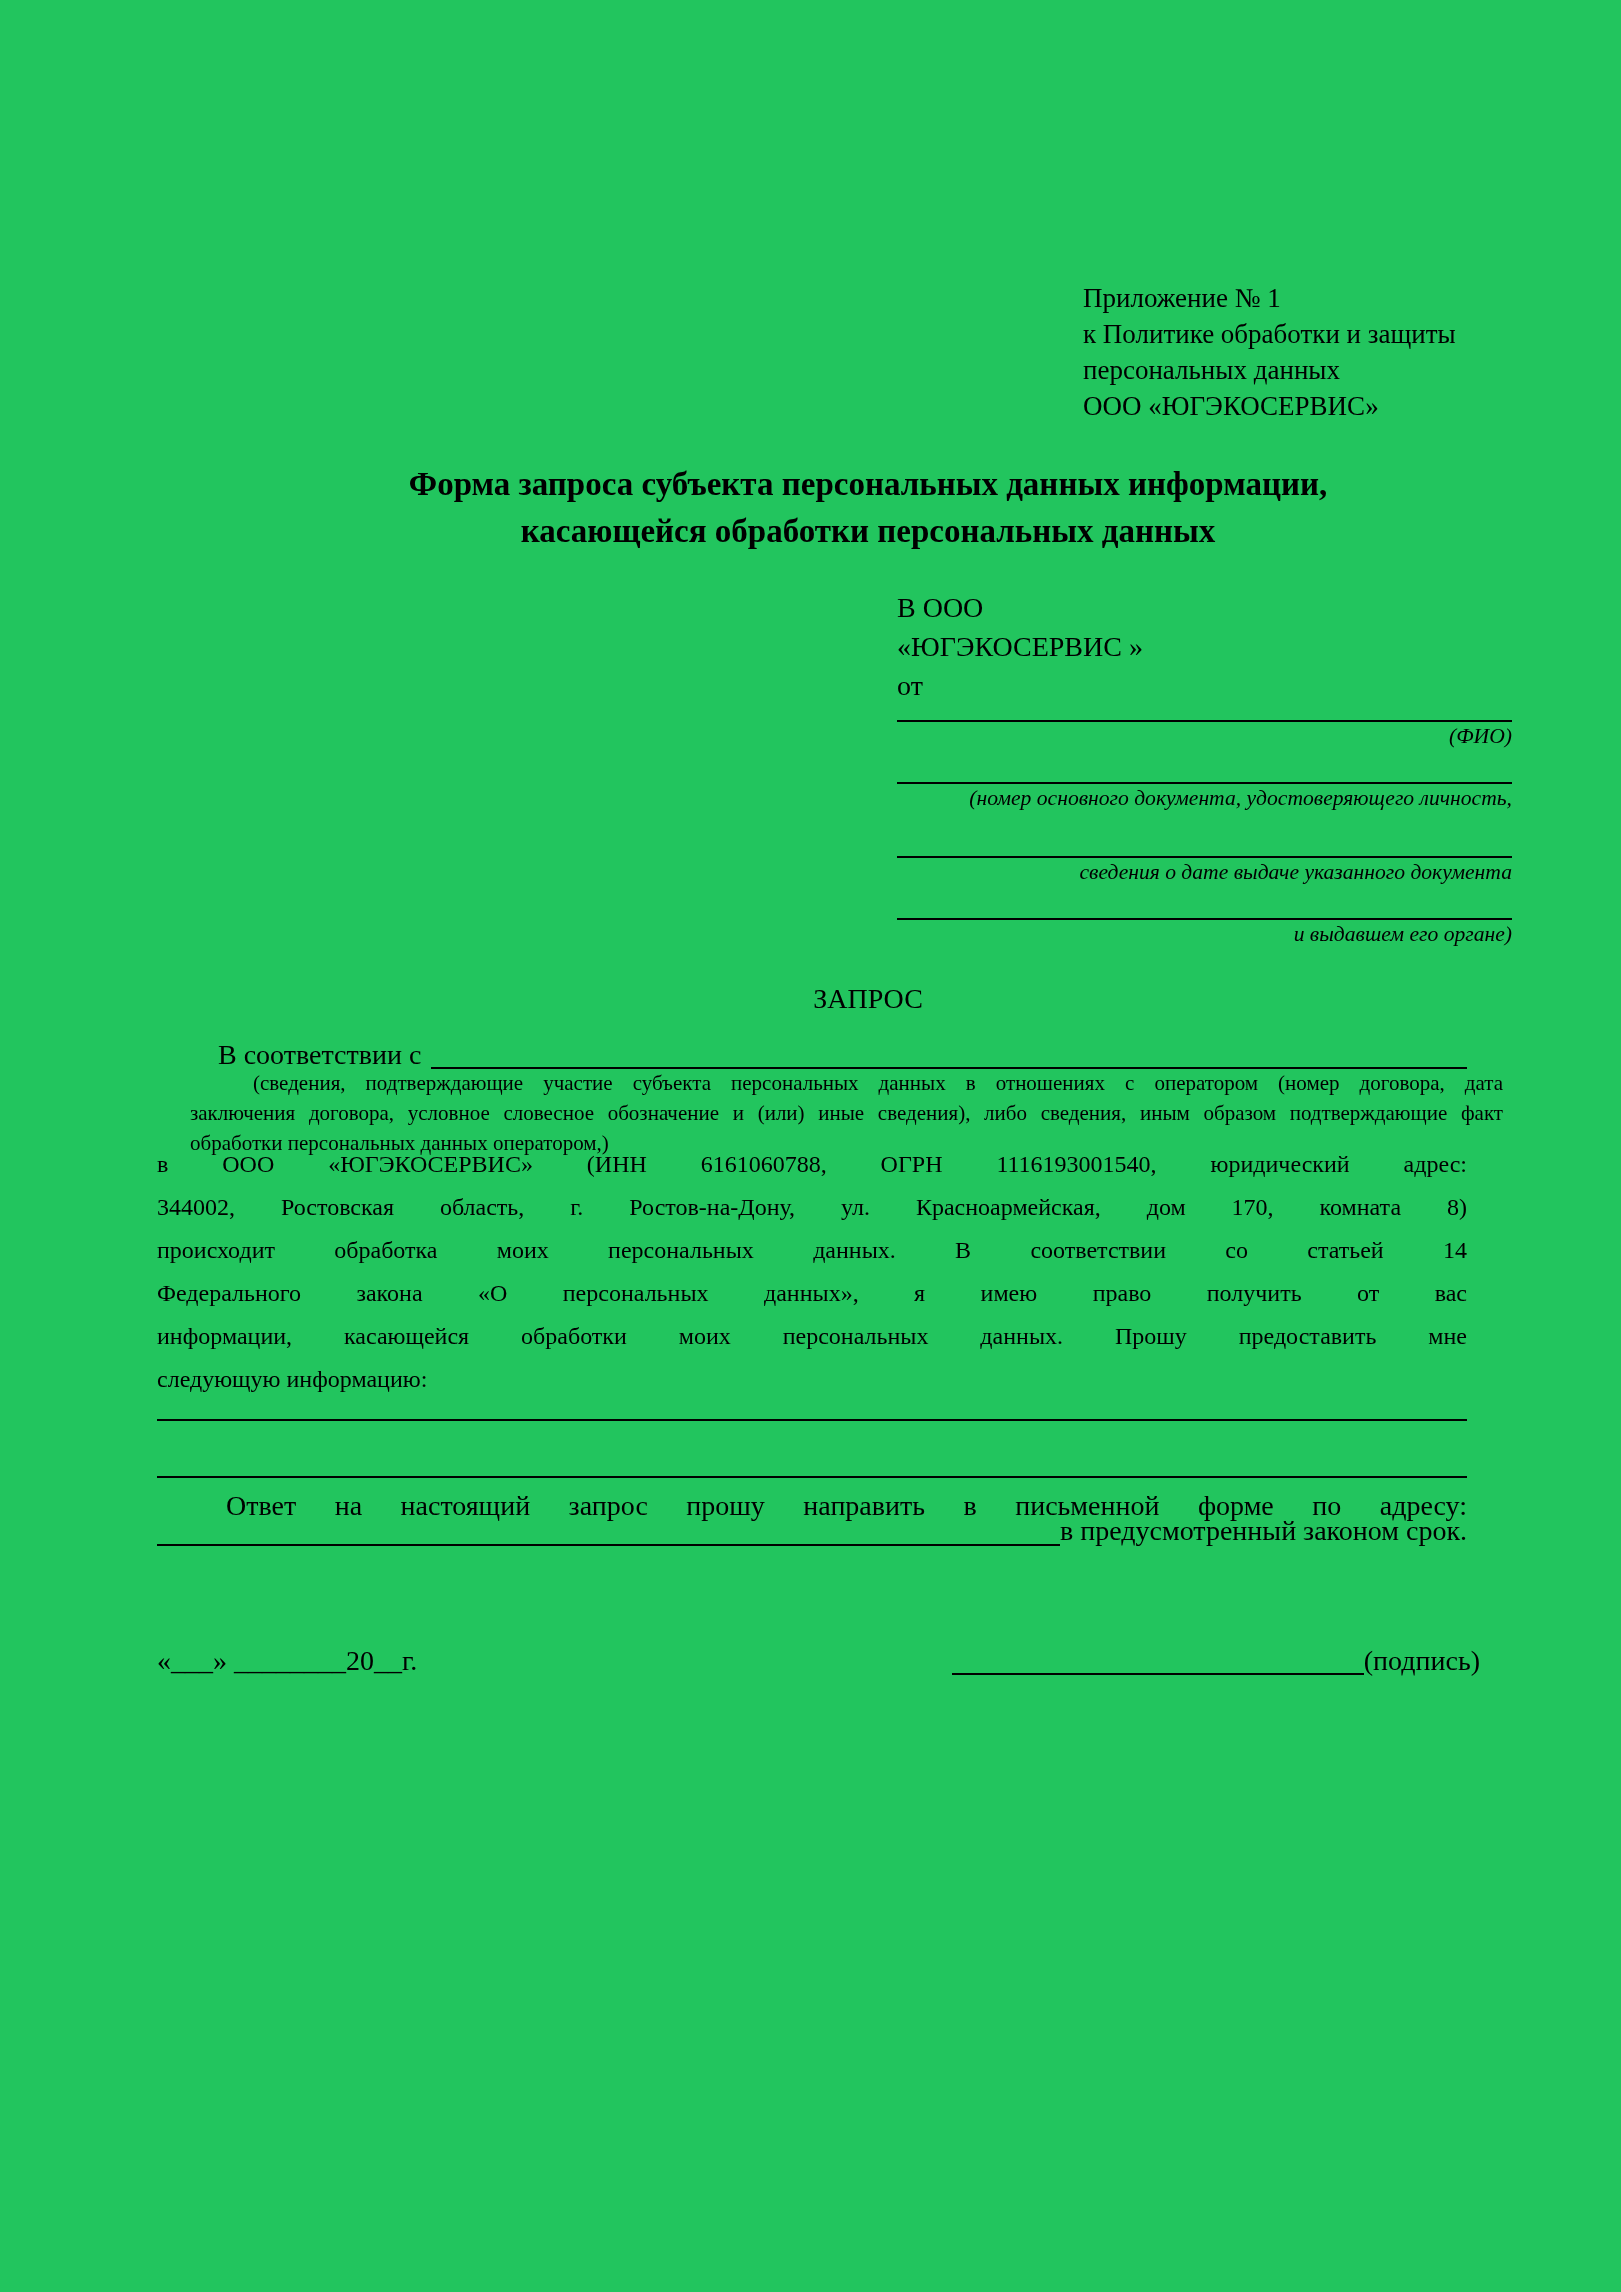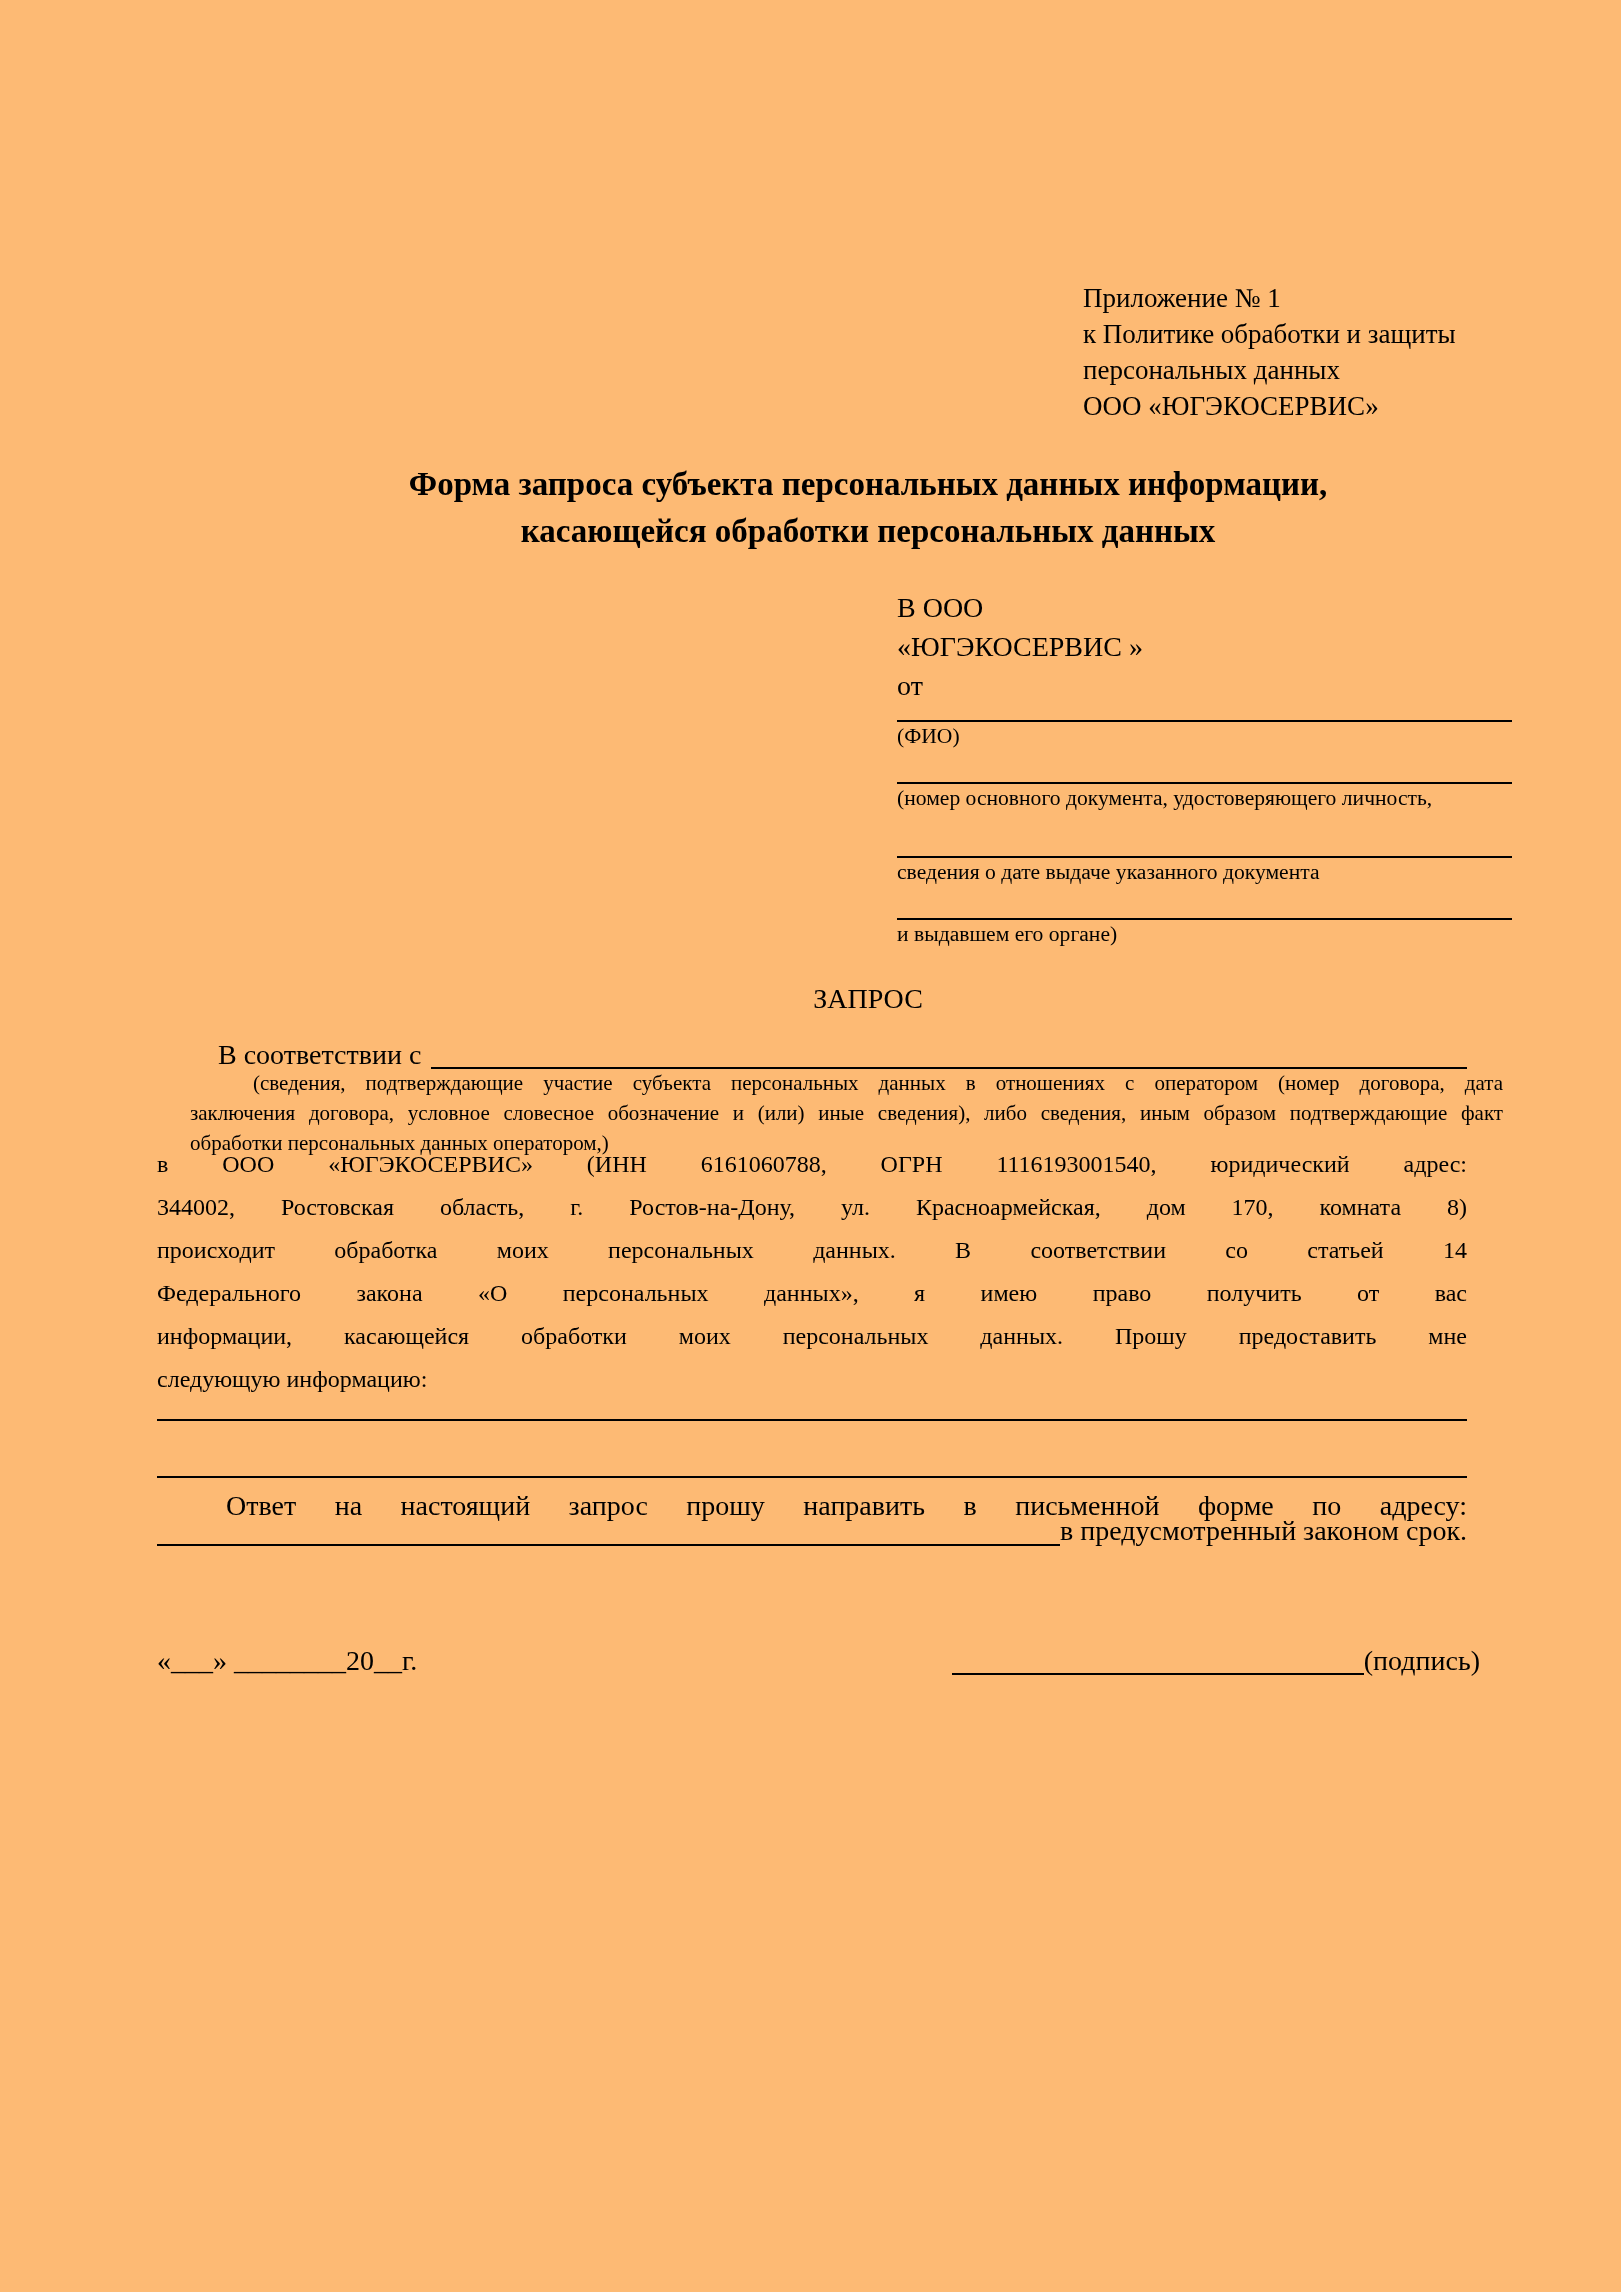--- a/index.html
+++ b/index.html
@@ -4,21 +4,21 @@
 <style>
   html, body {
     margin: 0;
     padding: 0;
     background: #ffffff;
   }
   .page {
     position: relative;
     width: 1621px;
     height: 2293px;
-    background: #fdba74;
+    background: #22c55e;
     color: #000000;
     font-family: "Liberation Serif", "DejaVu Serif", serif;
     overflow: hidden;
   }
 
   
   .appendix {
     position: absolute;
     left: 1083px;
     top: 280px;
@@ -53,22 +53,23 @@
     height: 0;
   }
   .addressee .rule { width: 615px; }
   .addressee .rule.r1 { margin-top: 14.7px; }
   .addressee .rule.r2 { margin-top: 31px; }
   .addressee .rule.r3 { margin-top: 43px; }
   .addressee .rule.r4 { margin-top: 31px; }
   .small-caption {
     font-size: 21.6px;
     line-height: 29px;
-    text-align: left;
+    text-align: right;
     white-space: nowrap;
+    font-style: italic;
   }
 
   
   .request-heading {
     position: absolute;
     left: 265px;
     top: 983px;
     width: 1206px;
     text-align: center;
     font-size: 28px;

